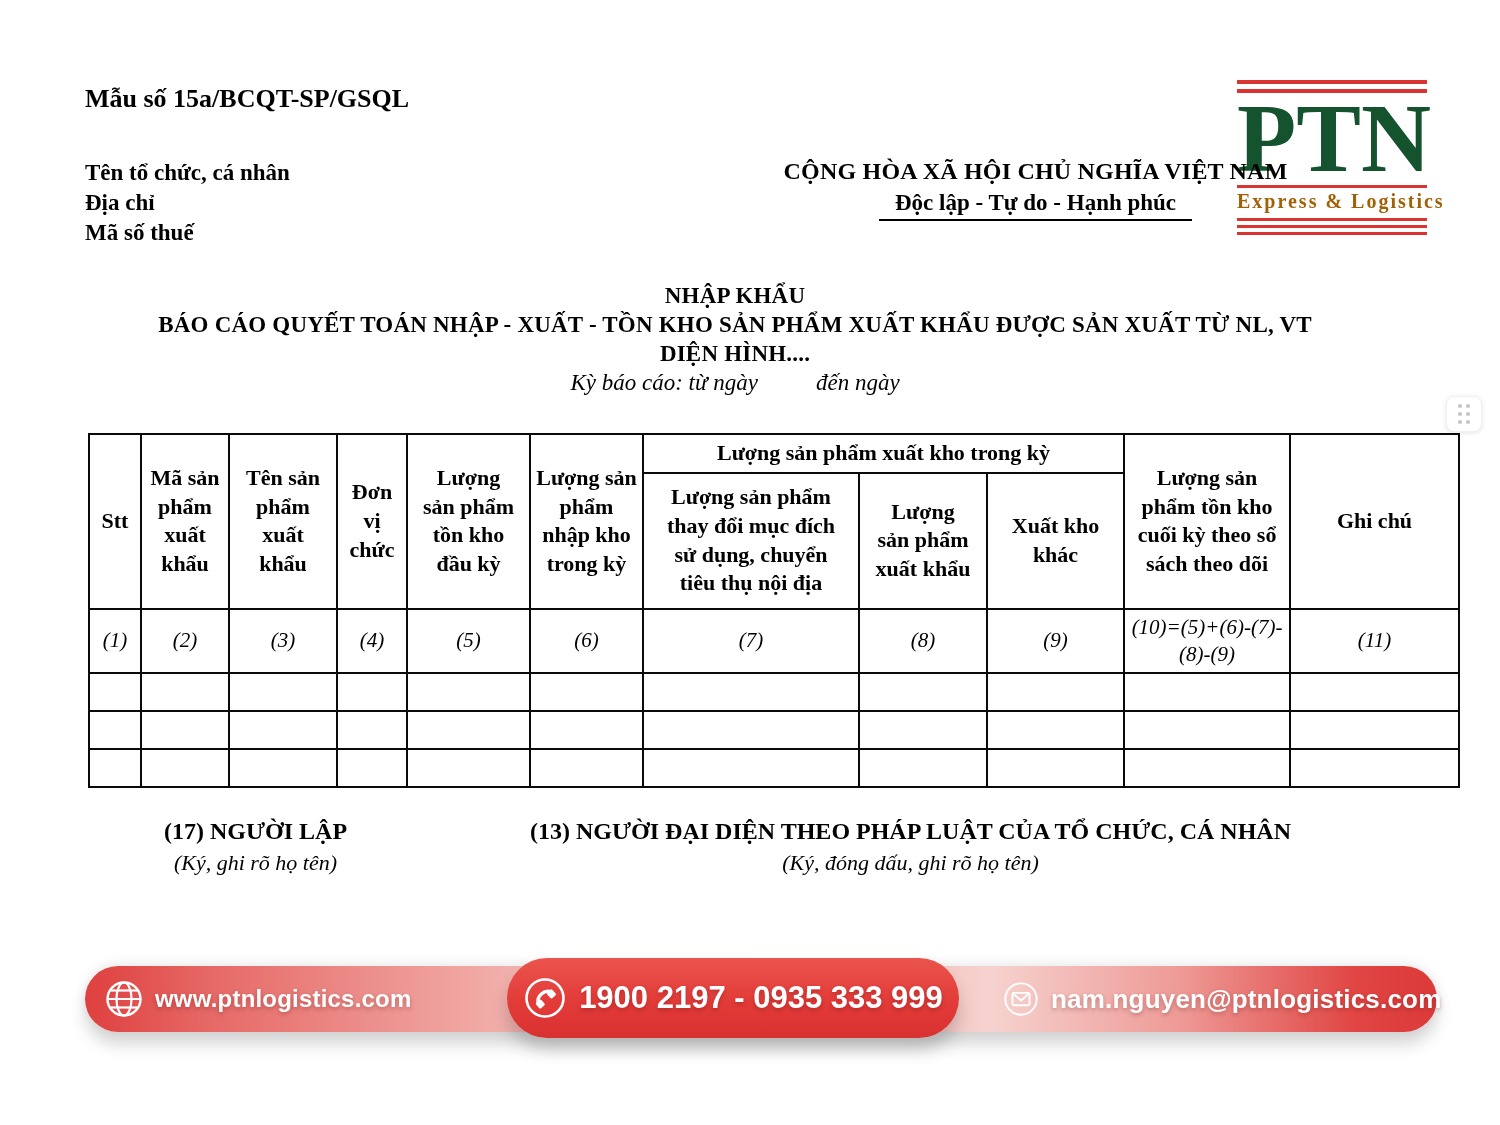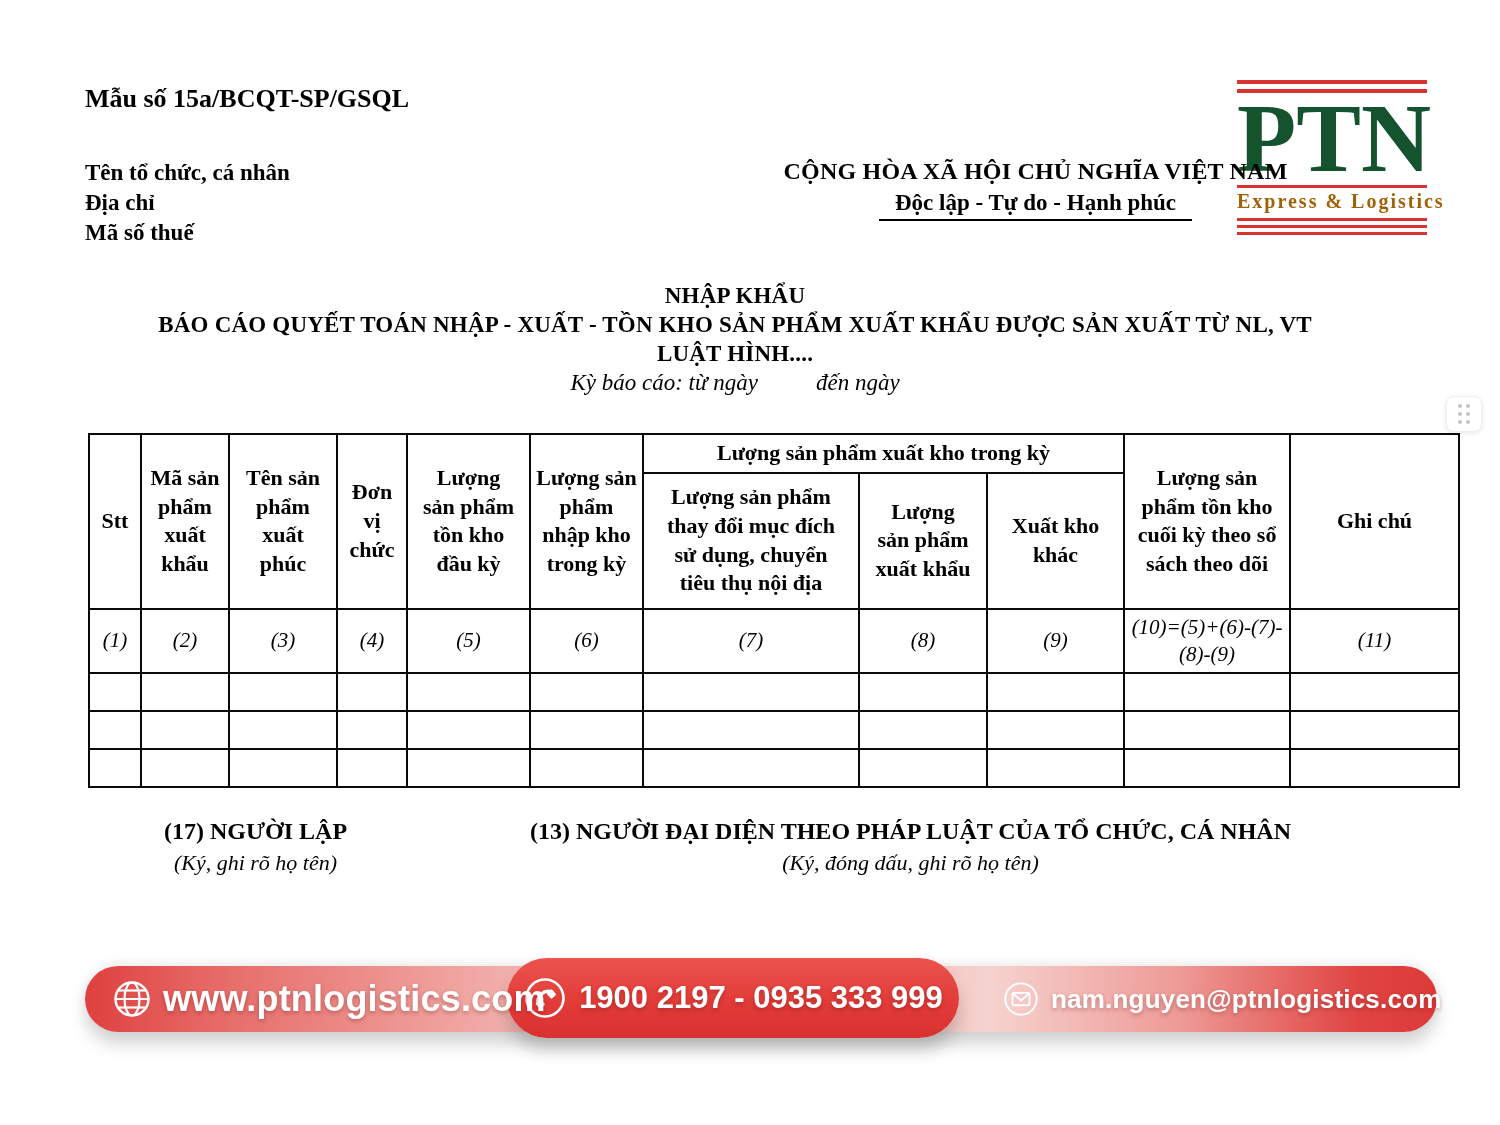--- a/index.html
+++ b/index.html
@@ -64,21 +64,21 @@
   .fbar{position:absolute;left:85px;top:966px;width:1352px;height:66px;border-radius:34px;
         background:linear-gradient(90deg,#de403f 0%,#e66865 9%,#f0a5a1 28%,#f7d6d2 43%,
                    #f2b3af 54%,#f6d2ce 67%,#ee9a96 81%,#e04543 94%,#dc3a39 100%);
         box-shadow:0 12px 16px rgba(60,60,60,.22), 0 -4px 10px rgba(120,120,120,.12);z-index:5;}
   .fpill{position:absolute;left:507px;top:958px;width:452px;height:80px;border-radius:40px;
         background:linear-gradient(180deg,#eb544d 0%,#e23b38 55%,#d93130 100%);
         box-shadow:0 12px 16px rgba(60,60,60,.25);z-index:6;
         display:flex;align-items:center;justify-content:center;gap:12px;}
   .fitem{position:absolute;height:66px;display:flex;align-items:center;gap:11px;z-index:7;
          color:#fff;font-family:"Liberation Sans",sans-serif;font-weight:bold;}
-  .f-web{left:112px;top:966px;font-size:36px;}
+  .f-web{left:104px;top:966px;font-size:24px;}
   .f-email{left:1002px;top:966px;font-size:26px;}
   .ftext{text-shadow:0 2px 4px rgba(100,20,20,.35);letter-spacing:.2px;white-space:nowrap;}
   .fphone-text{color:#fff;font-family:"Liberation Sans",sans-serif;font-weight:bold;font-size:31px;
          text-shadow:0 2px 4px rgba(100,20,20,.35);white-space:nowrap;}
   .ficon{flex:0 0 auto;display:block;}
 </style>
 </head>
 <body>
 
 <div id="page">
@@ -103,21 +103,21 @@
     <div class="bar mid"></div>
     <div class="logo-tagline">Express &amp; Logistics</div>
     <div class="bar b"></div>
     <div class="bar b"></div>
     <div class="bar b"></div>
   </div>
 
   <div class="title">
     <div class="title-line">NHẬP KHẨU</div>
     <div class="title-line">BÁO CÁO QUYẾT TOÁN NHẬP - XUẤT - TỒN KHO SẢN PHẨM XUẤT KHẨU ĐƯỢC SẢN XUẤT TỪ NL, VT</div>
-    <div class="title-line">LUẬT HÌNH....</div>
+    <div class="title-line">DIỆN HÌNH....</div>
     <div class="title-period">
       <span>Kỳ báo cáo: từ ngày</span><span class="period-gap"></span><span>đến ngày</span>
     </div>
   </div>
 
   <div class="drag-handle">
     <svg width="24" height="26" viewBox="0 0 24 26">
       <circle cx="8" cy="5" r="2.1" fill="#c6c6c6"></circle>
         <circle cx="16" cy="5" r="2.1" fill="#c6c6c6"></circle>
       <circle cx="8" cy="13" r="2.1" fill="#c6c6c6"></circle>
@@ -138,21 +138,21 @@
         <col style="width:216px">
         <col style="width:128px">
       <col style="width:137px">
         <col style="width:166px">
         <col style="width:169px">
     </colgroup>
     <tbody>
         <tr class="rt-h1">
       <th rowspan="2">Stt</th>
       <th rowspan="2" class="pad-s">Mã sản phẩm xuất khẩu</th>
-      <th rowspan="2" class="pad-m">Tên sản phẩm xuất phúc</th>
+      <th rowspan="2" class="pad-m">Tên sản phẩm xuất khẩu</th>
       <th rowspan="2" class="pad-m">Đơn vị chức</th>
       <th rowspan="2" class="pad-l">Lượng sản phẩm tồn kho đầu kỳ</th>
       <th rowspan="2" class="pad-s">Lượng sản phẩm nhập kho trong kỳ</th>
       <th colspan="3">Lượng sản phẩm xuất kho trong kỳ</th>
       <th rowspan="2" class="pad-l">Lượng sản phẩm tồn kho cuối kỳ theo sổ sách theo dõi</th>
       <th rowspan="2">Ghi chú</th>
     </tr>
     <tr class="rt-h2">
       <th class="pad-x">Lượng sản phẩm thay đổi mục đích sử dụng, chuyển tiêu thụ nội địa</th>
       <th class="pad-x">Lượng sản phẩm xuất khẩu</th>

